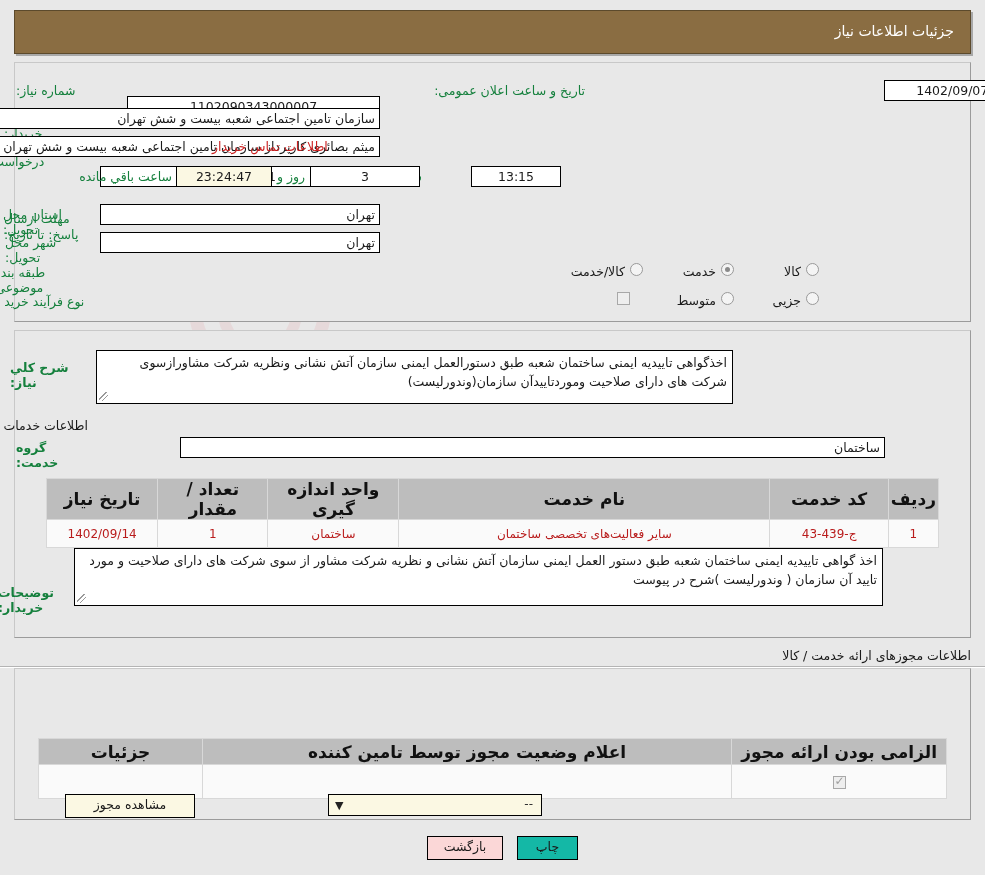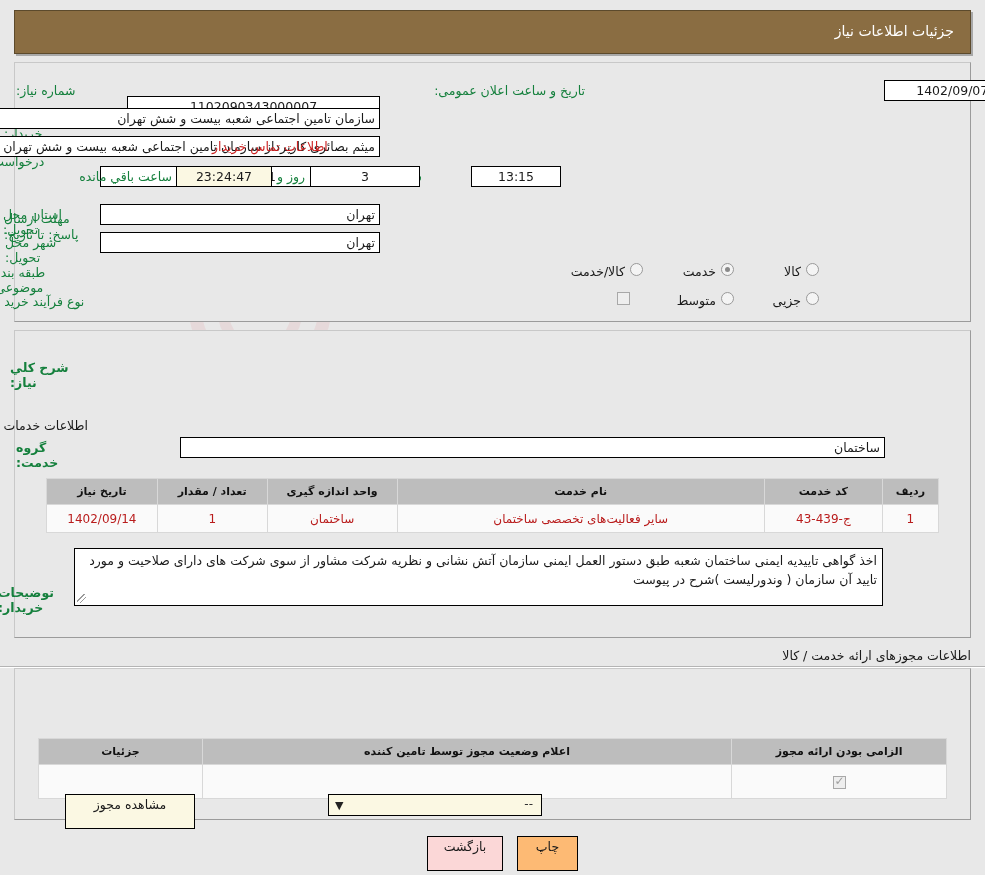--- a/index.html
+++ b/index.html
@@ -169,22 +169,22 @@
     background: #ffffff;
     font-size: 12px;
     z-index: 4;
   }
   table.grid th {
     background: #bdbdbd;
     border: 1px solid #d8d8d8;
     font-weight: bold;
     color: #111;
     height: 26px;
-    padding: 0 13px;
-    font-size: 11px;
+    padding: 0 2px;
+    font-size: 17px;
   }
   table.grid td {
     background: #fafafa;
     border: 1px solid #d8d8d8;
     height: 28px;
     padding: 0 6px;
     text-align: center;
     color: #b91c1c;
   }
   table.grid td.ltrnum { direction: ltr; }
@@ -225,26 +225,26 @@
     color: #222;
   }
 
   
   .btn {
     position: absolute;
     border: 1px solid #000000;
     font-size: 12.5px;
     text-align: center;
     line-height: 20px;
-    height: 35px;
+    height: 24px;
     cursor: pointer;
     z-index: 5;
   }
   .btn.cream  { background: #fbf8e3; }
-  .btn.green  { background: #fdba74; }
+  .btn.green  { background: #14b8a6; }
   .btn.pink   { background: #fbd7d7; }
 </style>
 </head>
 <body>
 
 <div id="root">
 
   <div class="watermark">
     <svg class="wm-shield" width="150" height="165" viewBox="0 0 150 165">
       <path d="M75 6 L140 30 L140 82 C140 120 108 148 75 158 C42 148 10 120 10 82 L10 30 Z" fill="none" stroke="#e3b9bc" stroke-width="13"></path>
@@ -298,20 +298,21 @@
   <div class="lbl" style="right:897px; top:294px; width:92px;">نوع فرآیند خرید :</div>
   <div class="radio" style="left:806px; top:292px;"></div>
   <div class="opt-lbl" style="left:757px; top:293px; width:44px; text-align:right;">جزیی</div>
   <div class="radio" style="left:721px; top:292px;"></div>
   <div class="opt-lbl" style="left:654px; top:293px; width:62px; text-align:right;">متوسط</div>
   <div class="chk" style="left:617px; top:292px;"></div>
 
   <div class="panel" id="panel-desc"></div>
 
   <div class="lbl bold" style="right:897px; top:360px; width:78px;">شرح کلي نیاز:</div>
+  <div class="ta" style="right:252px; top:350px; width:637px; height:54px; right:auto; left:96px;">اخذگواهی تاییدیه ایمنی ساختمان شعبه طبق دستورالعمل ایمنی سازمان آتش نشانی ونظریه شرکت مشاورازسوی شرکت های دارای صلاحیت وموردتاییدآن سازمان(وندورلیست)</div>
 
   <div class="section-cap bold" style="right:897px; top:418px; width:160px; text-align:right;">اطلاعات خدمات مورد نیاز</div>
 
   <div class="lbl bold" style="right:897px; top:440px; width:72px;">گروه خدمت:</div>
   <div class="inp rtl" style="left:180px; top:437px; width:705px;">ساختمان</div>
 
   <table class="grid" id="services-table" style="left:46px; top:478px; width:893px;">
     <thead>
       <tr>
         <th style="width:36px;">ردیف</th>

